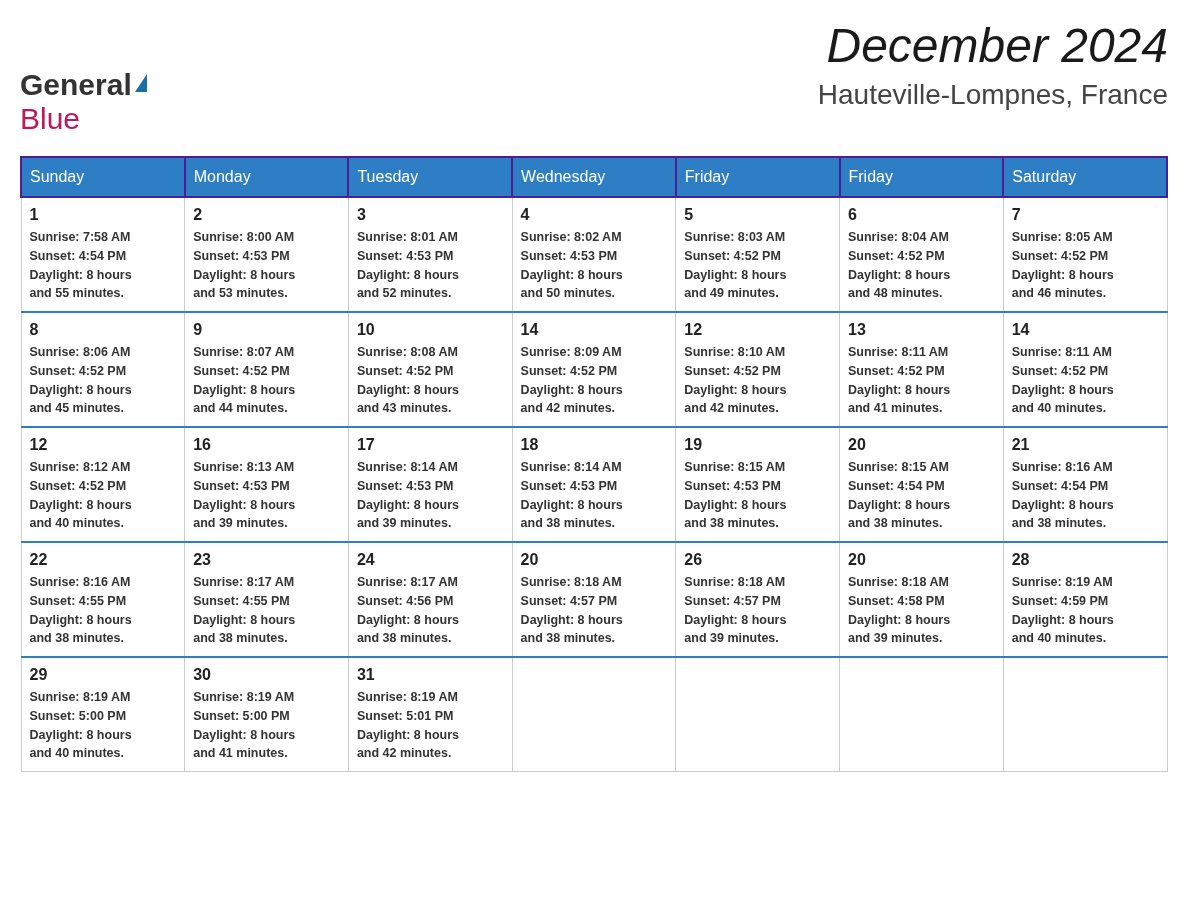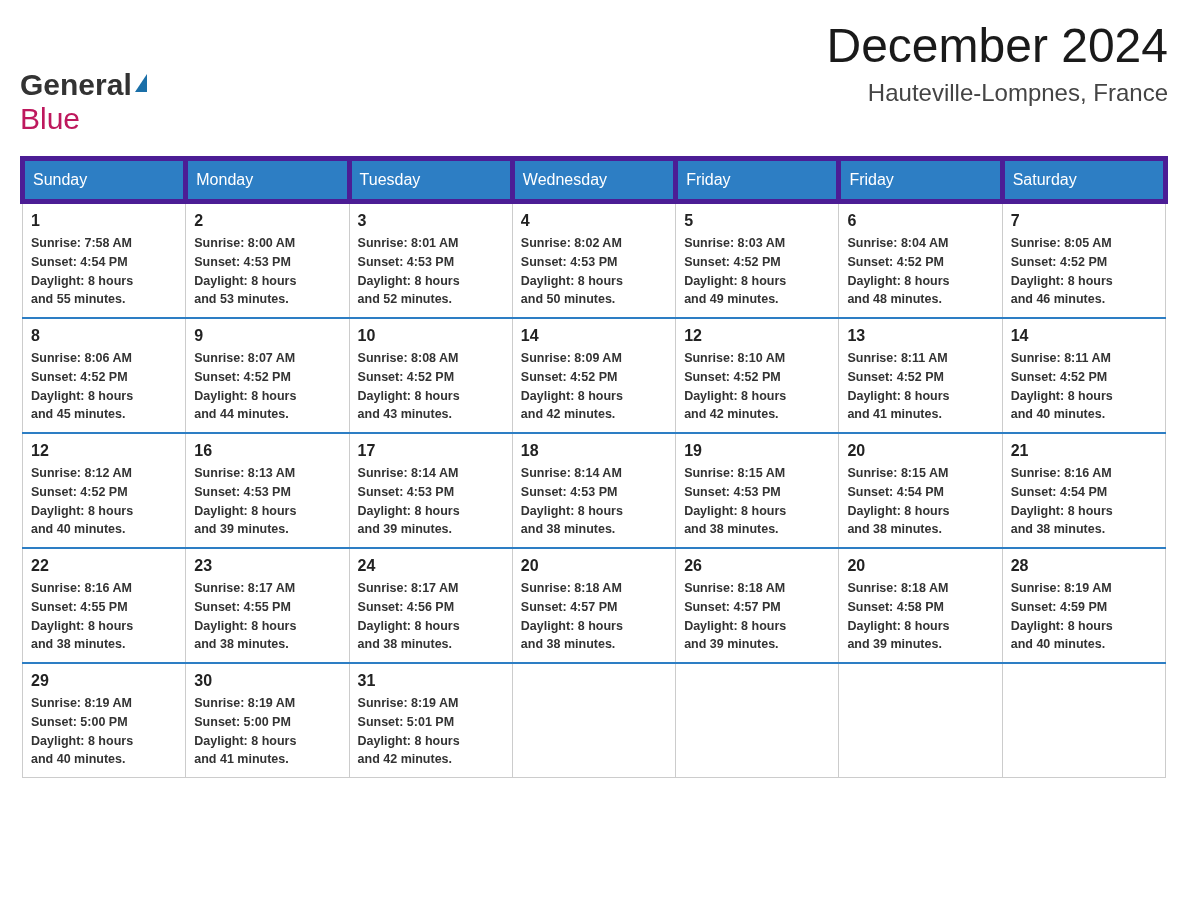--- a/index.html
+++ b/index.html
@@ -22,39 +22,40 @@
       align-items: flex-start;
     }
     .title-section {
       text-align: right;
     }
     .month-title {
       font-size: 48px;
       font-weight: normal;
       color: #1a1a1a;
       line-height: 1.1;
+      font-style: italic;
     }
     .location-title {
-      font-size: 24px;
+      font-size: 28px;
       color: #444;
       margin-top: 6px;
     }
     .calendar {
       width: 100%;
       border-collapse: collapse;
       table-layout: fixed;
     }
     .calendar th {
       background: #2d7ec4;
       color: #fff;
       padding: 10px 8px;
       font-size: 16px;
       font-weight: normal;
       text-align: left;
-      border: 5px solid #4c1d95;
+      border: 2px solid #4c1d95;
     }
     .calendar td {
       vertical-align: top;
       padding: 8px;
       border: 1px solid #ccc;
       height: 110px;
       font-size: 13px;
       color: #333;
       border-top: 2px solid #2d7ec4;
     }

